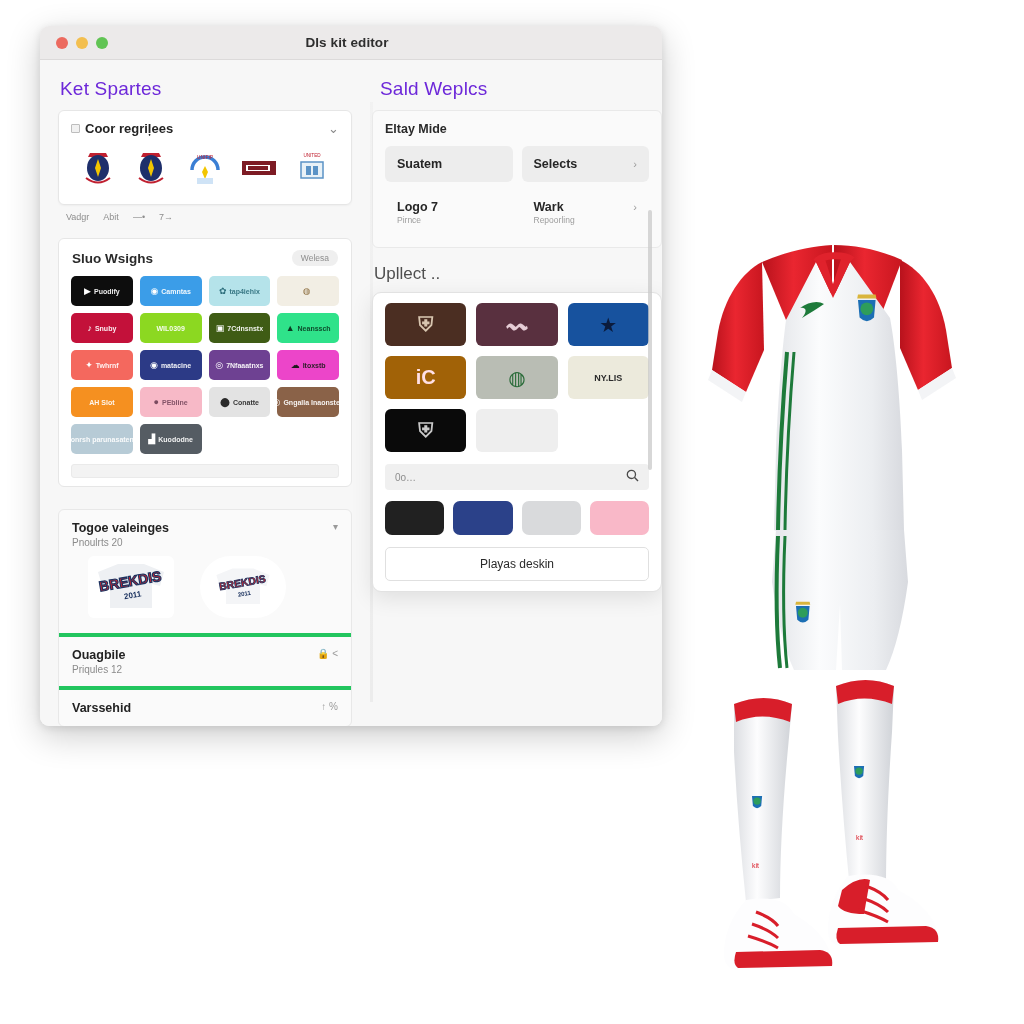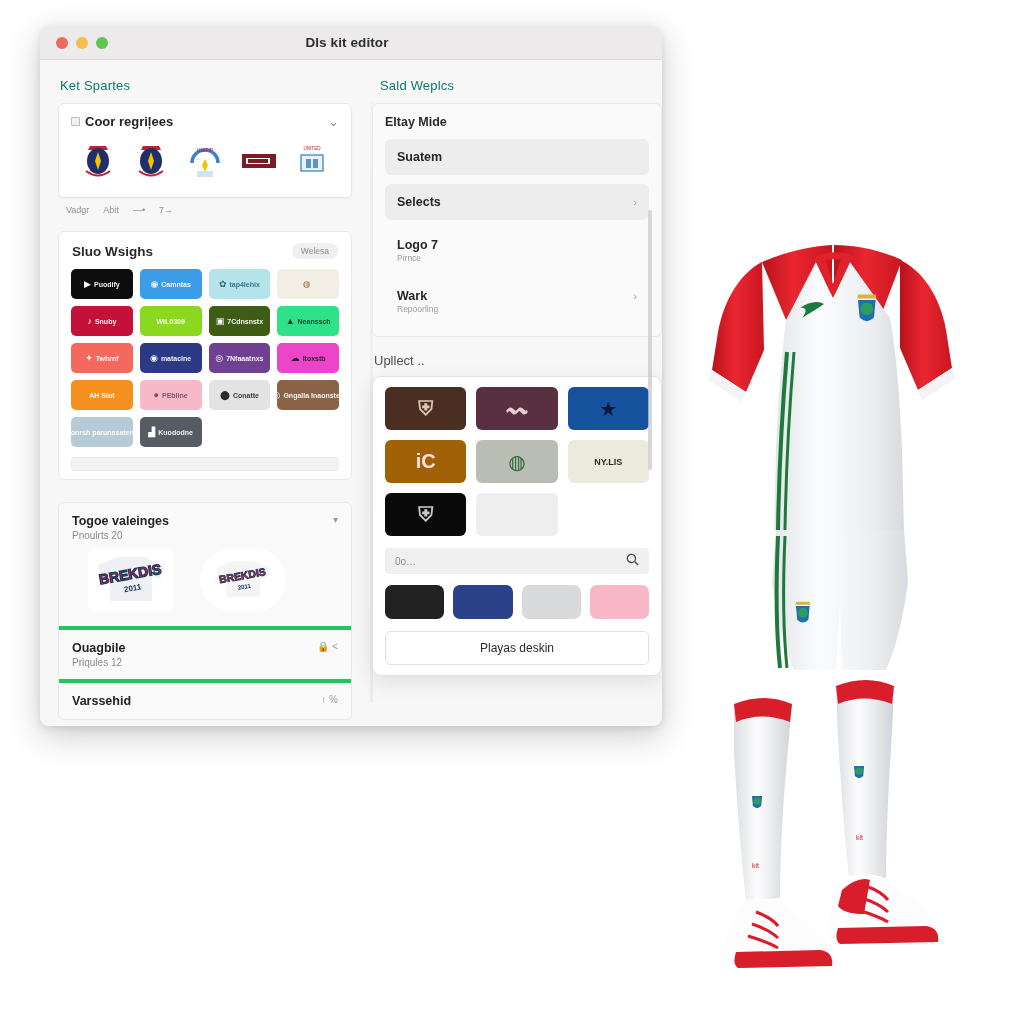--- a/index.html
+++ b/index.html
@@ -31,21 +31,21 @@
     font-size:13.5px;font-weight:700;color:#2e2e2e;letter-spacing:.1px;
   }
 
   .win-body{position:relative;height:667px;background:#f7f7f7;display:flex;}
 
   
   .col-left{width:318px;padding:18px 0 0 12px;box-sizing:border-box;position:relative;}
   .col-div{position:absolute;left:330px;top:42px;width:3px;height:600px;
            background:linear-gradient(to bottom,#efefef,#e6e6e6);opacity:.65;}
 
-  .sec-title{font-size:13px;color:#0f766e;margin:0 0 10px 8px;letter-spacing:.2px;}
+  .sec-title{font-size:19px;color:#6d28d9;margin:0 0 10px 8px;letter-spacing:.2px;}
 
   .card{
     background:#ffffff;border:1px solid #e6e6e6;border-radius:6px;
     margin:0 6px 0 6px;box-shadow:0 1px 2px rgba(0,0,0,.04);
   }
   .card-head{display:flex;align-items:center;justify-content:space-between;padding:10px 12px 6px 12px;}
   .card-head .ttl{font-size:13px;font-weight:700;color:#242424;display:flex;align-items:center;gap:5px;}
   .mini-sq{width:7px;height:7px;border:1px solid #bdbdbd;background:#f1f1f1;border-radius:1px;display:inline-block;}
   .chev{color:#8a8a8a;font-size:13px;}
 
@@ -77,29 +77,29 @@
   .lrow .sub{font-size:10px;color:#8b8b8b;margin-top:2px;}
   .lrow .right{font-size:10px;color:#9a9a9a;display:flex;gap:4px;align-items:center;}
   .kitimgs{display:flex;gap:26px;padding:8px 16px 4px 16px;}
   .kitthumb{width:86px;height:62px;border-radius:6px;background:#fff;display:flex;align-items:center;justify-content:center;position:relative;overflow:hidden;}
   .kitthumb.round{border-radius:38px;}
 
   
   .col-right{flex:1;padding:18px 0 0 14px;box-sizing:border-box;position:relative;}
   .rcard{background:#fafafa;border:1px solid #e9e9e9;border-radius:6px;padding:11px 12px 14px 12px;}
   .rcard .hd{font-size:12.5px;font-weight:700;color:#2a2a2a;margin-bottom:10px;}
-  .rgrid{display:grid;grid-template-columns:1fr;gap:9px;}
+  .rgrid{display:grid;grid-template-columns:1fr 1fr;gap:9px;}
   .rbtn{background:#ededed;border-radius:6px;height:36px;display:flex;align-items:center;
         justify-content:space-between;padding:0 12px;font-size:12.5px;font-weight:700;color:#262626;}
   .rbtn.plain{background:transparent;align-items:flex-start;flex-direction:column;justify-content:center;height:42px;padding:0 12px;}
   .rbtn .s{font-size:8.5px;font-weight:400;color:#9d9d9d;margin-top:1px;}
   .rbtn .arrow{color:#9b9b9b;font-size:11px;font-weight:400;}
   .rbtn .rowtop{display:flex;width:100%;justify-content:space-between;align-items:center;}
 
-  .uplabel{font-size:13px;color:#4f4f4f;margin:16px 0 8px 2px;}
+  .uplabel{font-size:17px;color:#4f4f4f;margin:16px 0 8px 2px;}
 
   
   .modal{
     background:#ffffff;border:1px solid #e2e2e2;border-radius:9px;
     box-shadow:0 6px 22px rgba(0,0,0,.10);padding:10px 12px 10px 12px;
   }
   .mhead{display:flex;align-items:center;justify-content:space-between;margin-bottom:11px;}
   .mtitle{font-size:13px;font-weight:700;color:#1f1f1f;}
   .xbtn{width:17px;height:17px;border-radius:3px;background:#2f6fb5;color:#fff;
         display:flex;align-items:center;justify-content:center;font-size:11px;font-weight:700;}

